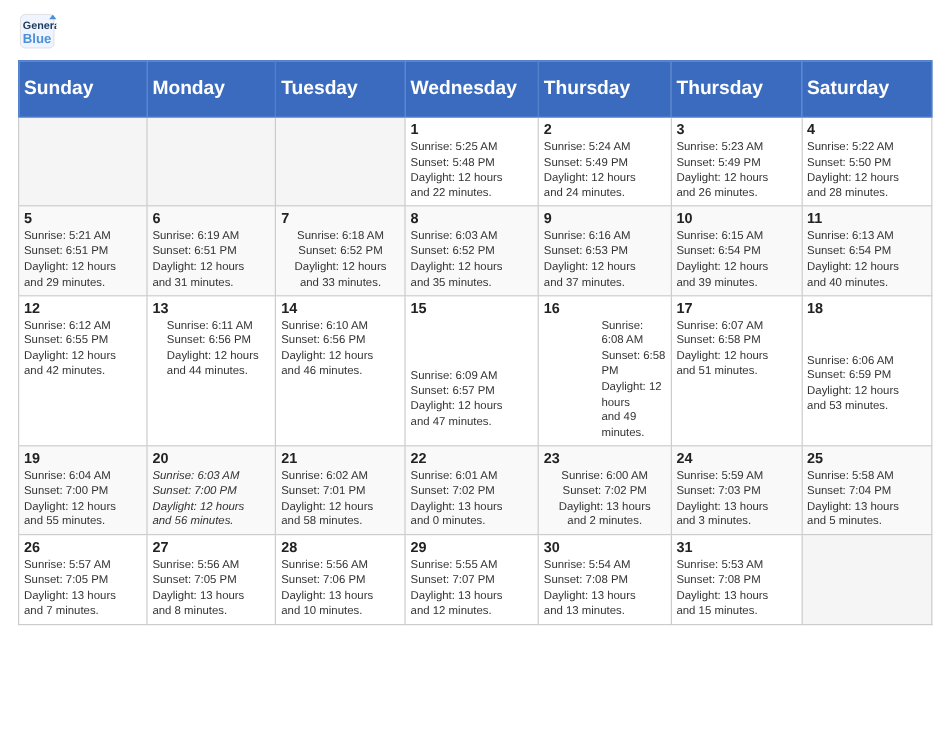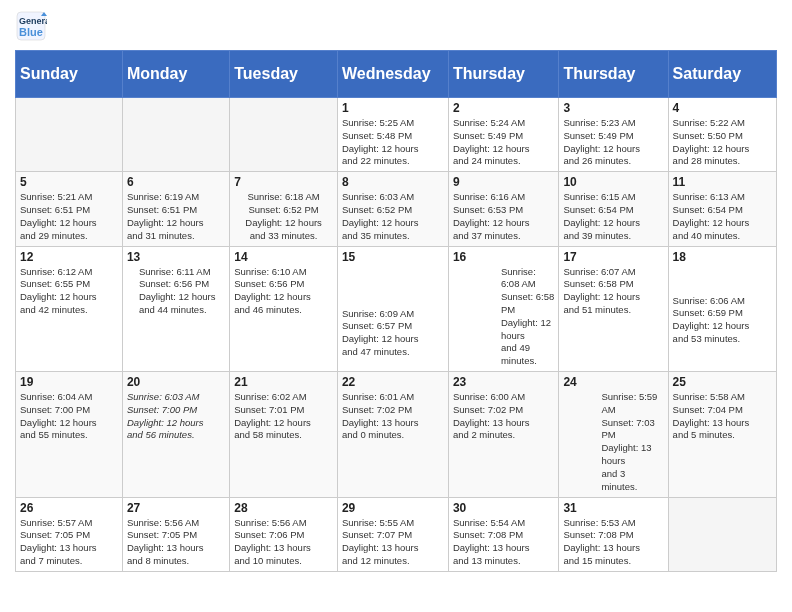--- a/index.html
+++ b/index.html
@@ -277,28 +277,28 @@
           </td>
           <td>
             <span class="day-number">22</span>
             <div class="day-info" style="white-space: pre-line;">Sunrise: 6:01 AM
 Sunset: 7:02 PM
 Daylight: 13 hours
 and 0 minutes.</div>
           </td>
           <td>
             <span class="day-number">23</span>
-            <div class="day-info" style="white-space: pre-line;">Sunrise: 6:00 AM
+            <div class="day-info" style="white-space: pre-line; text-align: center;">Sunrise: 6:00 AM
 Sunset: 7:02 PM
 Daylight: 13 hours
 and 2 minutes.</div>
           </td>
           <td>
             <span class="day-number">24</span>
-            <div class="day-info" style="white-space: pre-line; margin-left: 38px;">Sunrise: 5:59 AM
+            <div class="day-info" style="white-space: pre-line;">Sunrise: 5:59 AM
 Sunset: 7:03 PM
 Daylight: 13 hours
 and 3 minutes.</div>
           </td>
           <td>
             <span class="day-number">25</span>
             <div class="day-info" style="white-space: pre-line;">Sunrise: 5:58 AM
 Sunset: 7:04 PM
 Daylight: 13 hours
 and 5 minutes.</div>

